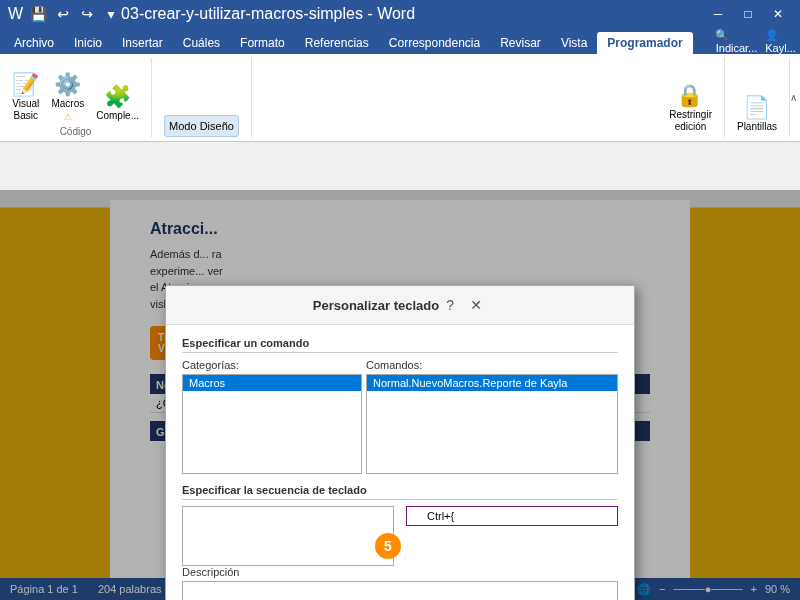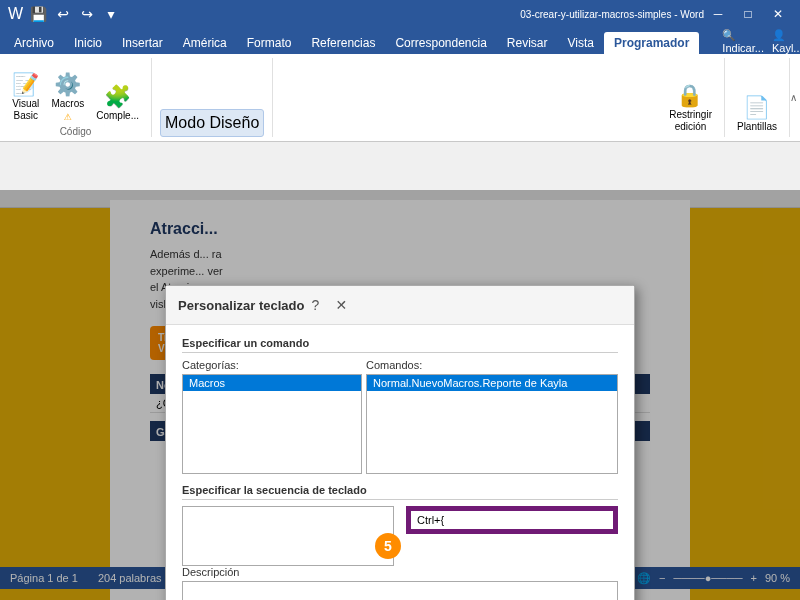--- a/index.html
+++ b/index.html
@@ -9,21 +9,21 @@
     .title-bar {
       background: #2b579a;
       color: white;
       height: 28px;
       display: flex;
       align-items: center;
       padding: 0 8px;
       justify-content: space-between;
     }
     .title-bar-left { display: flex; align-items: center; gap: 6px; }
-    .title-bar-title { font-size: 10px; flex: 1; text-align: right; }
+    .title-bar-title { font-size: 16px; flex: 1; text-align: left; }
     .title-bar-controls { display: flex; gap: 2px; }
     .title-btn { width: 28px; height: 20px; background: transparent; border: none; color: white; cursor: pointer; font-size: 12px; display: flex; align-items: center; justify-content: center; }
     .quick-access { display: flex; gap: 4px; align-items: center; }
     .qa-btn { width: 20px; height: 20px; background: transparent; border: none; color: white; cursor: pointer; font-size: 14px; display: flex; align-items: center; justify-content: center; }
 
     
     .ribbon-tabs {
       background: #2b579a;
       display: flex;
       align-items: flex-end;
@@ -97,21 +97,21 @@
     .status-bar {
       background: #2b579a;
       color: white;
       height: 22px;
       display: flex;
       align-items: center;
       padding: 0 10px;
       font-size: 11px;
       gap: 20px;
       position: absolute;
-      bottom: 11px; left: 0; right: 0;
+      bottom: 0; left: 0; right: 0;
     }
     .status-right { margin-left: auto; display: flex; align-items: center; gap: 8px; }
 
     
     .modal-overlay {
       position: absolute;
       top: 0; left: 0; right: 0; bottom: 0;
       background: rgba(0,0,0,0.3);
       z-index: 100;
       display: flex;
@@ -125,21 +125,21 @@
       box-shadow: 3px 3px 12px rgba(0,0,0,0.4);
       width: 470px;
       border-radius: 3px;
     }
     .modal-titlebar {
       background: #f5f5f5;
       border-bottom: 1px solid #ddd;
       padding: 8px 12px;
       display: flex;
       align-items: center;
-      justify-content: flex-start;
+      justify-content: center;
     }
     .modal-title { font-size: 13px; font-weight: 600; color: #333; }
     .modal-controls { display: flex; gap: 4px; }
     .modal-btn { width: 22px; height: 22px; border: none; background: transparent; cursor: pointer; font-size: 14px; display: flex; align-items: center; justify-content: center; color: #555; }
     .modal-body { padding: 12px 16px; }
     .section-label { font-size: 11px; color: #333; font-weight: 600; margin-bottom: 6px; border-bottom: 1px solid #ccc; padding-bottom: 3px; }
     .two-col { display: flex; gap: 4px; margin-bottom: 10px; }
     .col-label { font-size: 11px; color: #333; margin-bottom: 3px; }
     .list-box {
       border: 1px solid #aaa;
@@ -147,21 +147,21 @@
       overflow-y: auto;
       background: white;
       font-size: 11px;
     }
     .list-item { padding: 2px 6px; cursor: pointer; }
     .list-item.selected { background: #0078d7; color: white; }
     .sequence-row { display: flex; gap: 12px; align-items: flex-start; }
     .seq-col { flex: 1; }
     .seq-col-label { font-size: 11px; color: #333; margin-bottom: 3px; }
     .seq-input-box { border: 1px solid #aaa; height: 60px; background: white; }
-    .seq-text-input { border: 5px solid #701a75; padding: 3px 6px; font-size: 11px; width: 100%; }
+    .seq-text-input { border: 1px solid #701a75; padding: 3px 20px; font-size: 11px; width: 100%; }
     .assigned-row { display: flex; align-items: center; gap: 6px; margin-bottom: 8px; font-size: 11px; }
     .assigned-label { color: #666; }
     .assigned-value { color: #333; font-weight: 600; }
     .save-row { display: flex; align-items: center; gap: 8px; margin-bottom: 8px; font-size: 11px; }
     .save-select { border: 1px solid #aaa; padding: 3px 6px; font-size: 11px; background: white; border-radius: 2px; }
     .desc-section { margin-bottom: 10px; }
     .desc-box { border: 1px solid #aaa; height: 28px; background: white; }
 
     
     .badge {
@@ -213,21 +213,21 @@
       <button class="title-btn">─</button>
       <button class="title-btn">□</button>
       <button class="title-btn close">✕</button>
     </div>
   </div>
 
   <div class="ribbon-tabs">
     <div class="ribbon-tab">Archivo</div>
     <div class="ribbon-tab">Inicio</div>
     <div class="ribbon-tab">Insertar</div>
-    <div class="ribbon-tab">América</div>
+    <div class="ribbon-tab">Cuáles</div>
     <div class="ribbon-tab">Formato</div>
     <div class="ribbon-tab">Referencias</div>
     <div class="ribbon-tab">Correspondencia</div>
     <div class="ribbon-tab">Revisar</div>
     <div class="ribbon-tab">Vista</div>
     <div class="ribbon-tab active">Programador</div>
     <div style="margin-left:auto; display:flex; align-items:center; gap:8px; color:white; font-size:11px; padding-right:8px;">
       <span style="cursor:pointer;padding-left:23px;">🔍 Indicar...</span>
       <span style="cursor:pointer;">👤 Kayl...</span>
       <button style="background:white;color:#2b579a;border:none;padding:3px 8px;border-radius:3px;font-size:11px;cursor:pointer;">Compartir</button>
@@ -249,21 +249,21 @@
         <div class="ribbon-btn">
           <span class="ribbon-icon">🧩</span>
           <span class="ribbon-btn-label">Comple...</span>
         </div>
       </div>
       <span class="ribbon-group-label">Código</span>
     </div>
     <div class="ribbon-group" style="min-width:100px;">
       <div class="ribbon-group-items">
         <div class="ribbon-btn" style="background:#dde8f5; border:1px solid #b0c8e8;">
-          <span style="font-size:16px;">Modo Diseño</span>
+          <span style="font-size:11px;">Modo Diseño</span>
         </div>
       </div>
     </div>
     <div style="flex:1;"></div>
     <div class="ribbon-group">
       <div class="ribbon-group-items">
         <div class="ribbon-btn">
           <span class="ribbon-icon">🔒</span>
           <span class="ribbon-btn-label">Restringir<br>edición</span>
         </div>

